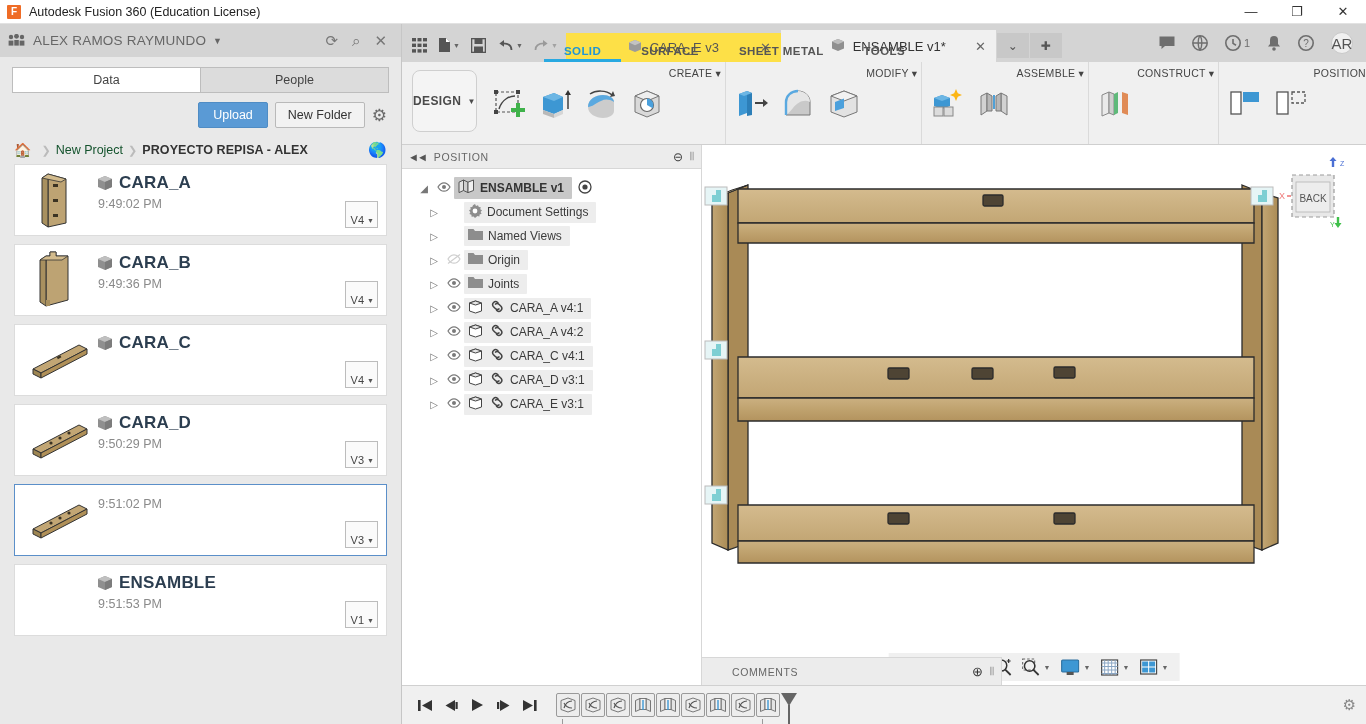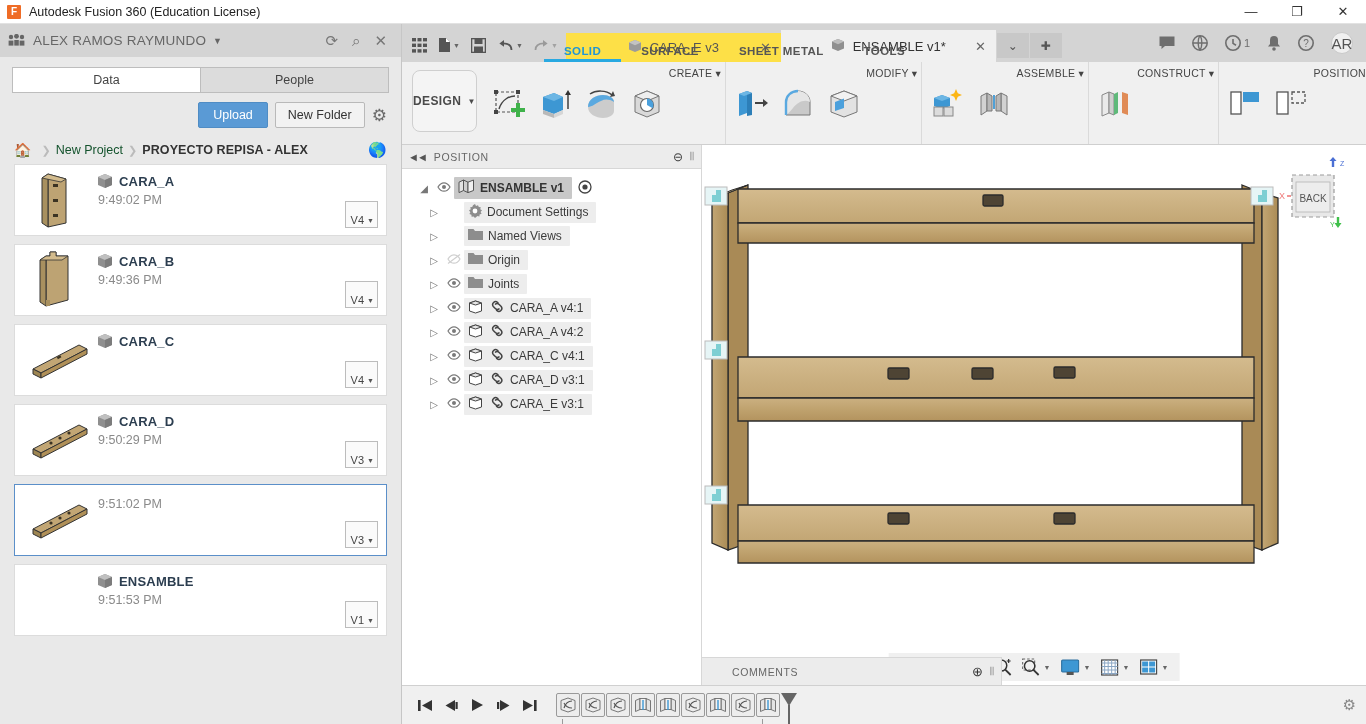--- a/index.html
+++ b/index.html
@@ -58,21 +58,21 @@
 
   #filelist { flex:1; overflow:hidden; padding:0 14px; }
   .fitem { height:72px; background:#fff; border:1px solid #dcdcdc;
       margin-bottom:8px; display:flex; position:relative; cursor:pointer; }
   .fitem.sel { border:1px solid #5b8fc9; }
   .fthumb { width:82px; display:flex; align-items:center; justify-content:center;}
   .fthumb svg { display:block; }
   .fmeta { flex:1; padding:8px 0 0 0; }
   .fname { display:flex; align-items:center; gap:6px; }
   .fname .cube { width:16px; height:16px; }
-  .fname span.t { font-size:13px; color:#2c3e50; font-weight:bold;
+  .fname span.t { font-size:17px; color:#2c3e50; font-weight:bold;
                   letter-spacing:.2px; }
   .ftime { font-size:12.5px; color:#8a8a8a; margin-top:4px; margin-left:1px; }
   .fver { position:absolute; right:8px; bottom:7px; border:1px solid #bcbcbc;
       background:#fafafa; font-size:11px; color:#444; padding:12px 3px 1px 5px;
       display:flex; align-items:center; gap:3px; cursor:pointer;}
   .fver i { font-size:7px; font-style:normal; color:#555; }
 
   
   #right { width:964px; height:700px; display:flex; flex-direction:column;
            background:#f0f0f0; }

